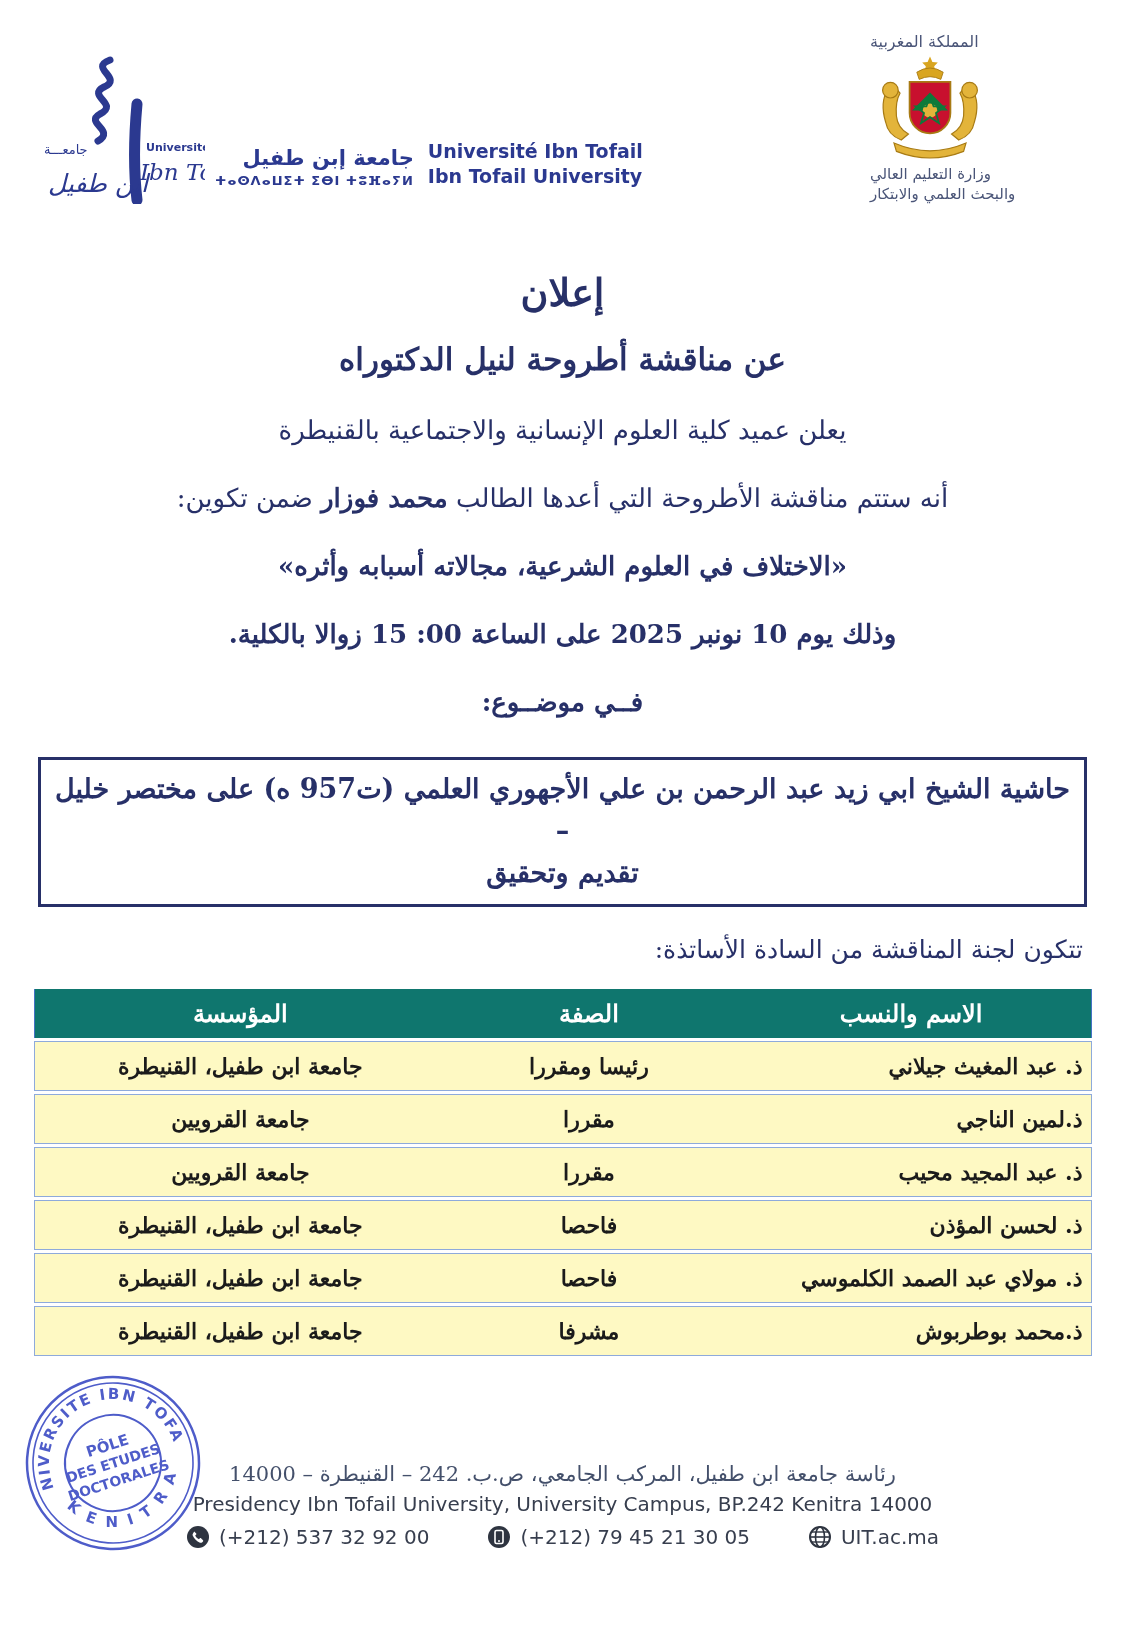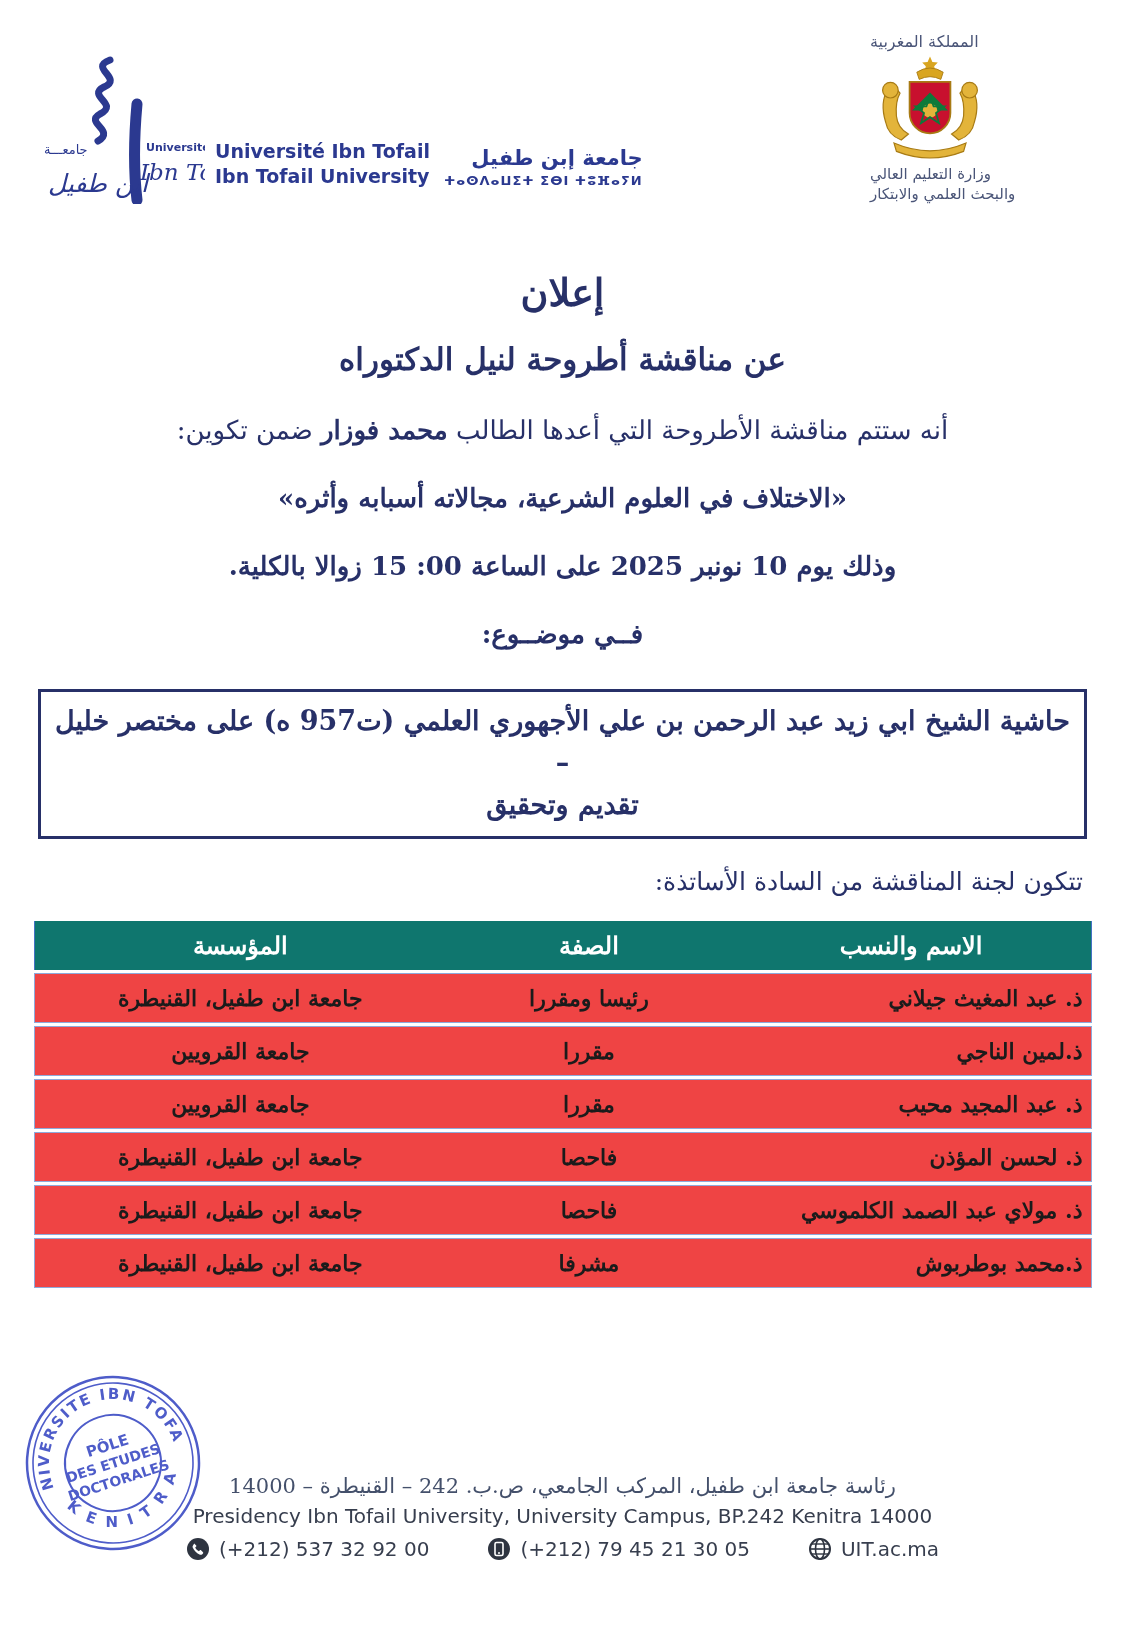--- a/index.html
+++ b/index.html
@@ -36,34 +36,34 @@
   
   table.jury {
     direction:rtl; width:1058px; margin:22px auto 0 auto;
     border-collapse:separate; border-spacing:0 3px; font-family:"DejaVu Serif", serif;
   }
   table.jury th {
     background:#0f766e; color:#ffffff; font-size:24px; font-weight:bold;
     padding:10px 6px; text-align:center;
   }
   table.jury td {
-    background:#ef4444; color:#1b1b1b; font-size:22px; font-weight:bold;
+    background:#fef9c3; color:#1b1b1b; font-size:22px; font-weight:bold;
     padding:11px 8px; border-top:1px solid #8eaadb; border-bottom:1px solid #8eaadb;
   }
   table.jury td:first-child, table.jury th:first-child { border-right:1.5px solid #8eaadb; }
   table.jury td:last-child, table.jury th:last-child { border-left:1.5px solid #8eaadb; }
   table.jury th:first-child { border-right:1.5px solid #4472c4; }
   table.jury th:last-child { border-left:1.5px solid #4472c4; }
   td.c-name { width:34%; text-align:right; padding-right:18px; }
   td.c-role { width:27%; text-align:center; }
   td.c-inst { width:39%; text-align:center; }
   
   .stamp { position:absolute; left:18px; top:1368px; width:190px; height:190px; opacity:.92; }
   
-  .footer { position:absolute; left:0; top:1462px; width:100%; text-align:center;margin-top:12px; }
+  .footer { position:absolute; left:0; top:1462px; width:100%; text-align:center; }
   .f-ar { direction:rtl; font-size:21px; color:#44506b; font-family:"DejaVu Serif", serif; }
   .f-en { font-size:20px; color:#373e4e; margin-top:6px; font-weight:500; }
   .f-contacts { display:flex; justify-content:center; gap:58px; margin-top:9px; align-items:center; }
   .f-item { display:flex; align-items:center; gap:9px; font-size:20px; color:#373e4e; font-weight:500; }
 </style>
 </head>
 <body>
 
 <div class="page">
 
@@ -72,27 +72,27 @@
     <div class="uni-logo">
       <svg width="165" height="150" viewBox="0 0 165 150">
         <path d="M70,6 C48,14 84,24 64,33 C46,42 80,50 60,60 C44,69 76,76 58,87" fill="none" stroke="#2b3990" stroke-width="7" stroke-linecap="round"></path>
         <path d="M97,50 C95,72 93,112 97,146" fill="none" stroke="#2b3990" stroke-width="11" stroke-linecap="round"></path>
         <text x="4" y="100" font-size="13" fill="#2b3990">جامعـــة</text>
         <text x="8" y="138" font-size="25" fill="#2b3990" font-style="italic">ابن طفيل</text>
         <text x="106" y="97" font-size="11" font-weight="bold" fill="#2b3990">Université</text>
         <text x="100" y="126" font-size="23" font-style="italic" font-family="DejaVu Serif, serif" fill="#2b3990">Ibn Tofail</text>
       </svg>
       <div class="uni-names">
+        <div class="uni-col" style="align-items:flex-end;">
+          <span class="ar">جامعة إبن طفيل</span>
+          <span class="tif">ⵜⴰⵙⴷⴰⵡⵉⵜ ⵉⴱⵏ ⵜⵓⴼⴰⵢⵍ</span>
+        </div>
         <div class="uni-col">
           <span class="fr">Université Ibn Tofail</span>
           <span class="en">Ibn Tofail University</span>
-        </div>
-        <div class="uni-col" style="align-items:flex-end;">
-          <span class="ar">جامعة إبن طفيل</span>
-          <span class="tif">ⵜⴰⵙⴷⴰⵡⵉⵜ ⵉⴱⵏ ⵜⵓⴼⴰⵢⵍ</span>
         </div>
       </div>
     </div>
 
     <div class="ministry">
       <div class="kingdom" dir="rtl">المملكة المغربية</div>
       <svg width="120" height="108" viewBox="0 0 200 180">
         <path d="M100,6 l4,9 9,1 -6,6 2,9 -9,-5 -9,5 2,-9 -6,-6 9,-1 z" fill="#d9a520"></path>
         <path d="M78,32 q22,-14 44,0 l-4,12 q-18,-9 -36,0 z" fill="#d9a520" stroke="#a87b14" stroke-width="1.5"></path>
         <path d="M30,60 q-14,22 -4,55 q4,22 26,30 l12,-10 q-18,-10 -20,-30 q-2,-24 6,-38 q-8,-12 -20,-7 z" fill="#e3b43a" stroke="#a87b14" stroke-width="2"></path>
@@ -107,20 +107,21 @@
       </svg>
       <div class="min-line" dir="rtl">وزارة التعليم العالي</div>
       <div class="min-line" dir="rtl">والبحث العلمي والابتكار</div>
     </div>
   </div>
 
   <div class="announce">
     <div class="a-title">إعلان</div>
     <div class="a-subtitle">عن مناقشة أطروحة لنيل الدكتوراه</div>
 
+    <div class="a-line">يعلن عميد كلية العلوم الإنسانية والاجتماعية  بالقنيطرة</div>
 
     <div class="a-line"><span>أنه ستتم مناقشة الأطروحة التي أعدها الطالب </span><b>محمد فوزار</b><span> ضمن تكوين:</span></div>
 
     <div class="a-line bold">«الاختلاف في العلوم الشرعية، مجالاته أسبابه وأثره»</div>
 
     <div class="a-line bold">وذلك يوم 10 نونبر 2025 على الساعة 00: 15 زوالا بالكلية.</div>
 
     <div class="a-line bold">فــي موضــوع:</div>
   </div>
 

